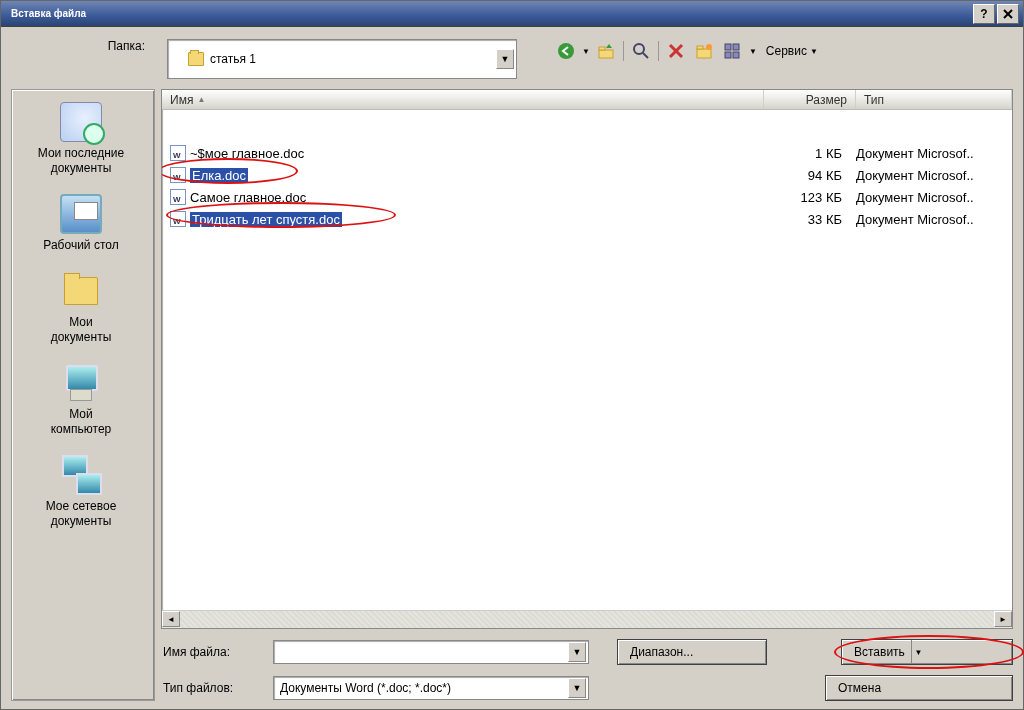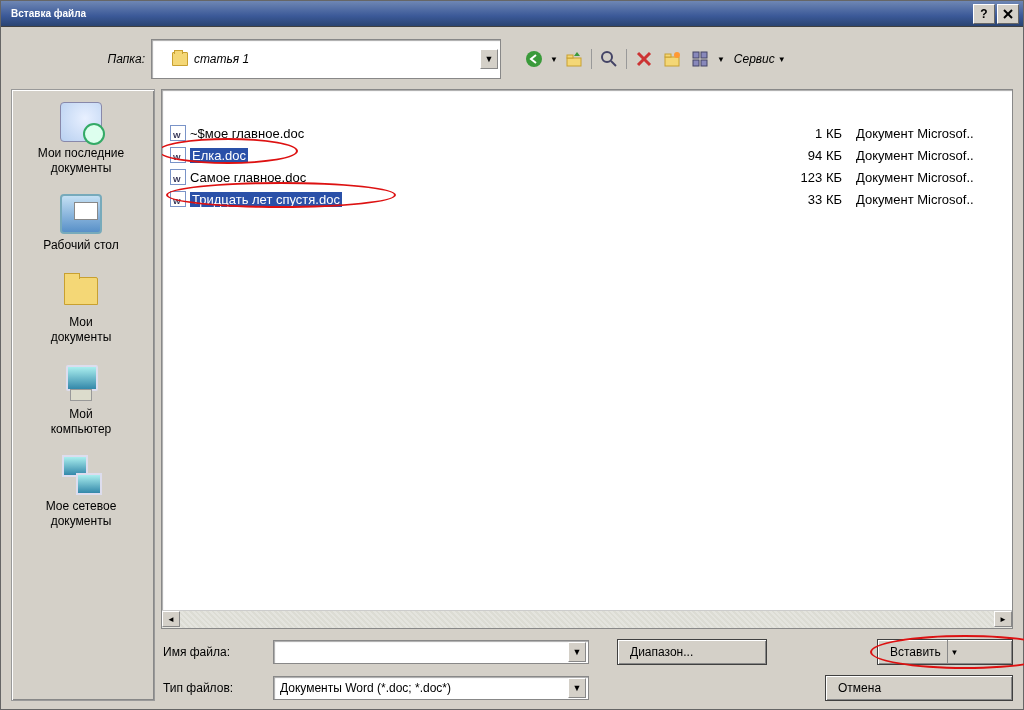--- a/index.html
+++ b/index.html
@@ -36,24 +36,23 @@
     background: #d4d0c8;
     border: 1px solid #fff;
     border-right-color: #666;
     border-bottom-color: #666;
     display: flex; align-items: center; justify-content: center;
     color: #000; font-weight: bold; font-size: 12px;
     cursor: pointer;
   }
   .toolbar-row {
     display: flex;
-    align-items: center;
+    align-items: flex-start;
     padding: 12px 10px 10px 10px;
-    gap: 0;
-    font-style: italic;
+    gap: 16px;
   }
   .lbl-right {
     width: 140px;
     text-align: right;
     padding-right: 6px;
   }
   .folder-drop {
     flex: 1;
     max-width: 350px;
     height: 40px;
@@ -221,21 +220,21 @@
     height: 26px;
     background:#d4d0c8;
     border:1px solid #404040;
     box-shadow: inset 1px 1px 0 #fff, inset -1px -1px 0 #888;
     padding: 0 12px;
     display:flex;align-items:center;
     cursor:pointer;
     font-size:12px;
   }
   .btn-range { width:150px; margin-left:20px;}
-  .btn-main { width:136px; margin-left:auto; position:relative;}
+  .btn-main { width:172px; margin-left:auto; position:relative;}
   .btn-main .split { width:14px; border-left:1px solid #888; margin-left:6px; display:flex;align-items:center;justify-content:center; font-size:8px; height:100%;}
   .btn-cancel { width:188px; margin-left:auto;}
 
   
   .pi-recent{background:radial-gradient(circle at 60% 40%,#e8f0ff,#b8d0f0);border:1px solid #88a;border-radius:4px;}
   .pi-recent::after{content:"";position:absolute;right:-4px;bottom:-4px;width:18px;height:18px;border:2px solid #3a6;border-radius:50%;background:#dfe;}
   .pi-desk{background:linear-gradient(#c4e0f4,#5890c8);border:2px solid #7ab;border-radius:4px;}
   .pi-desk::after{content:"";position:absolute;right:2px;top:6px;width:22px;height:16px;background:#fff;border:1px solid #888;}
   .pi-docs{position:relative;}
   .pi-docs::before{content:"";position:absolute;left:4px;top:6px;width:32px;height:26px;background:#f4d776;border:1px solid #c8a030;border-radius:2px 2px 0 0;}
@@ -348,20 +347,28 @@
 компьютер</div>
       </div>
       <div class="place-item">
         <div class="pic pi-net"></div>
         <div class="lbl">Мое сетевое документы</div>
       </div>
     </div>
 
     <div class="file-pane">
       <div class="file-list-wrap">
+        <div class="list-header">
+          <div class="col col-name">
+              <span>Имя</span>
+              <span class="sort-arrow">▲</span>
+            </div>
+          <div class="col col-size">Размер</div>
+          <div class="col col-type">Тип</div>
+        </div>
         <div class="list-body">
           <div class="row">
             <div class="cell-name">
                 <span class="doc-icon"></span>
                 <span class="fname">~$мое главное.doc</span>
               </div>
             <div class="cell-size">1 КБ</div>
             <div class="cell-type">Документ Microsof..</div>
           </div>
           <div class="row selected">

